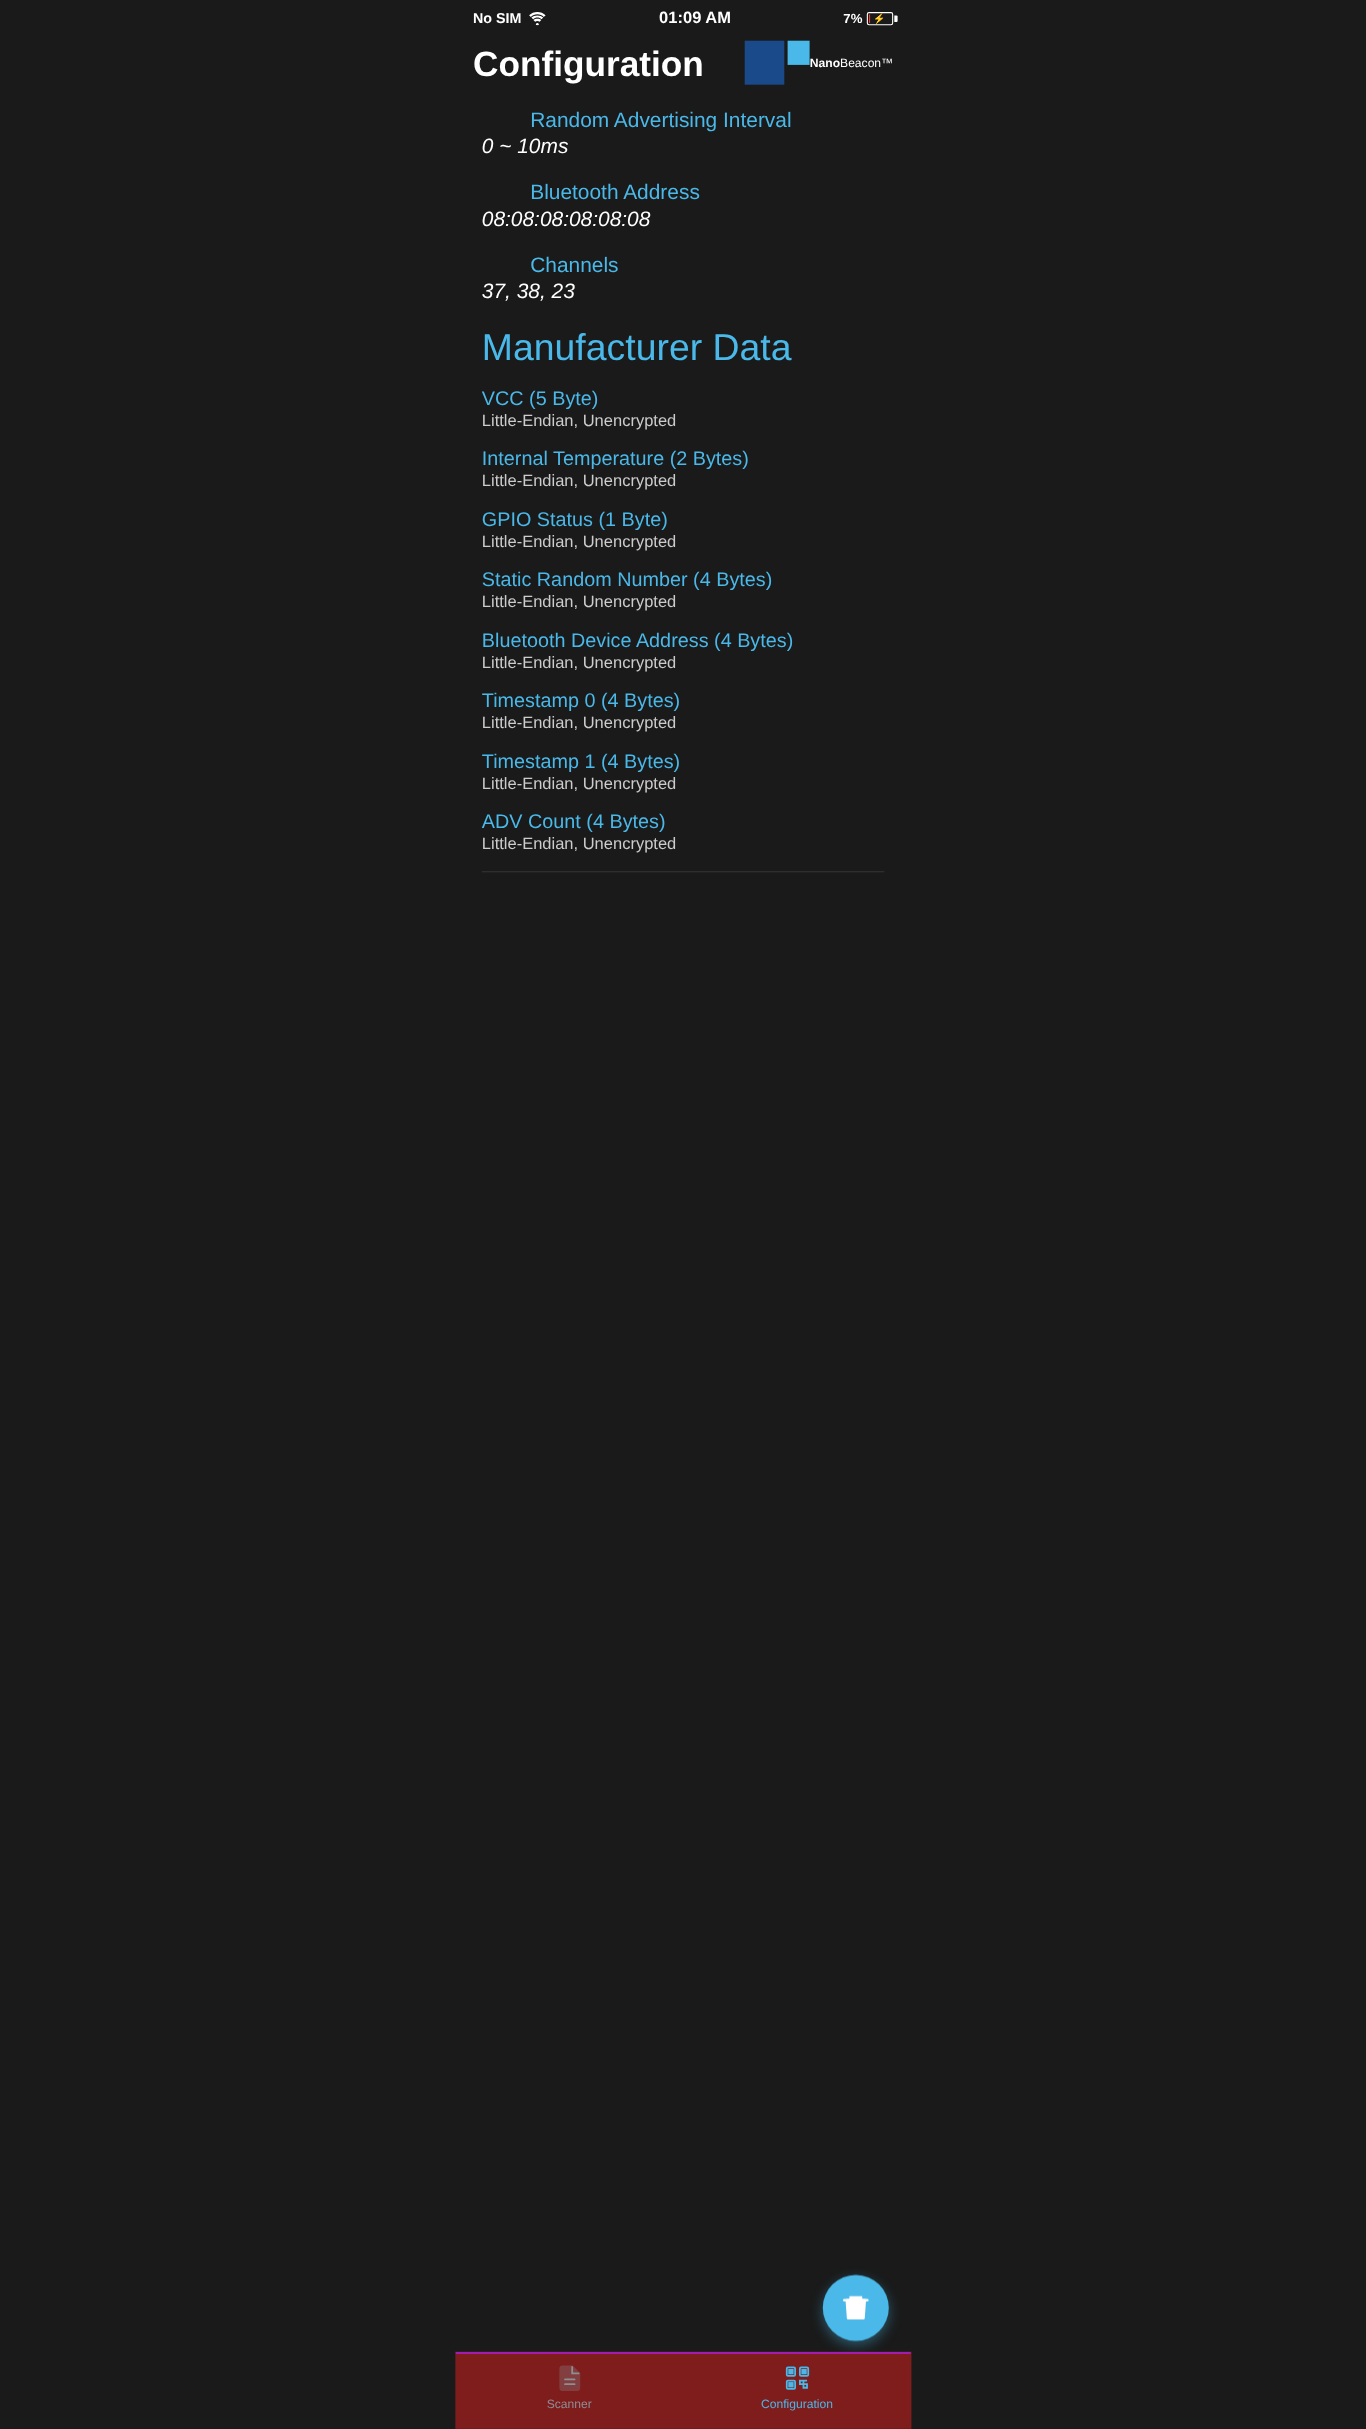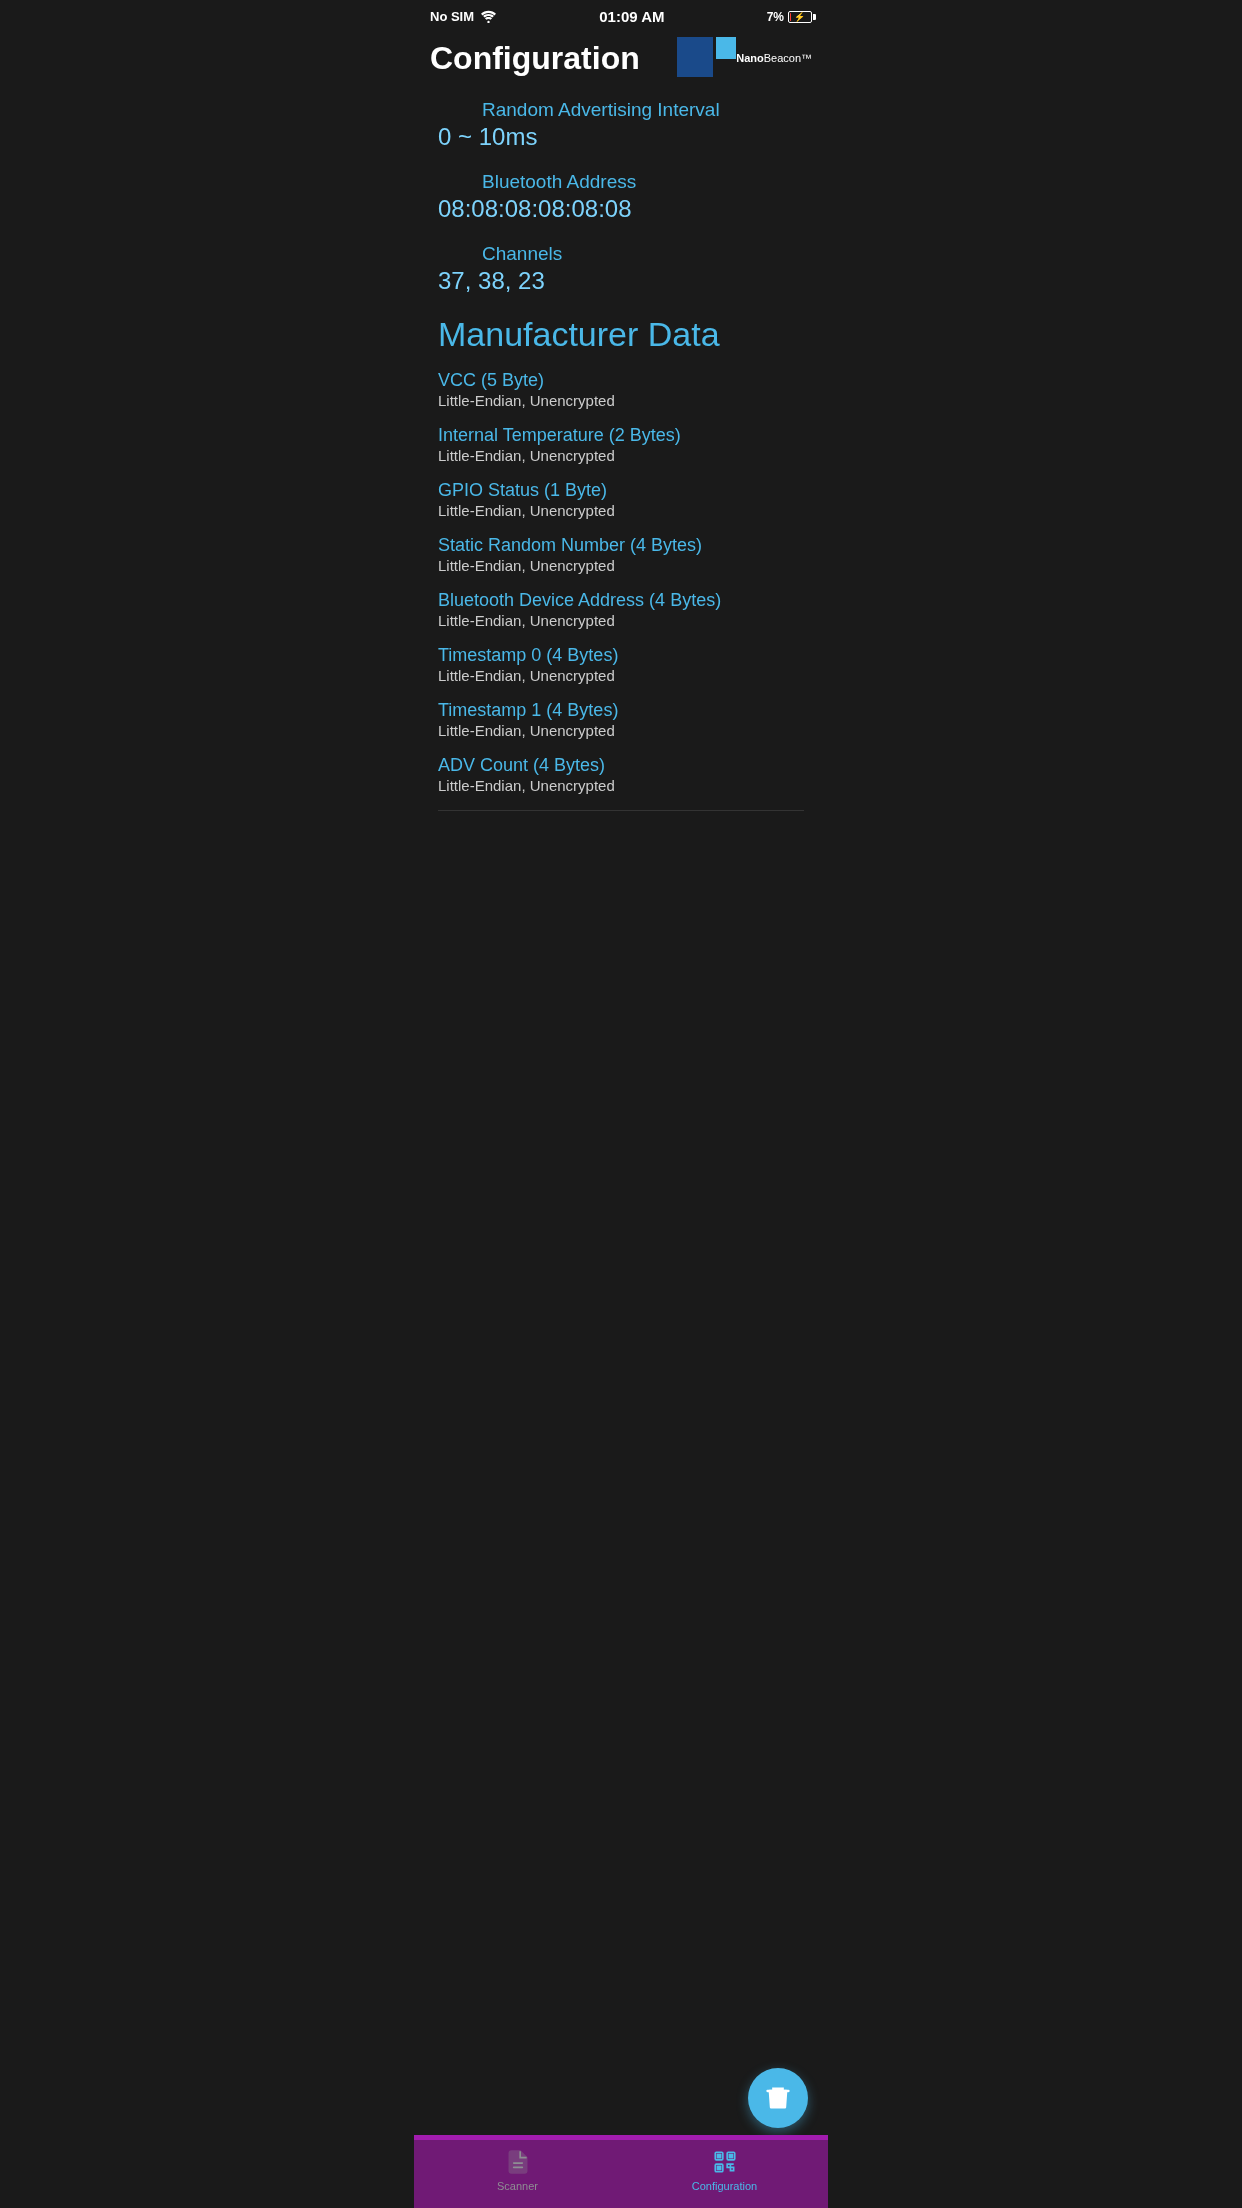--- a/index.html
+++ b/index.html
@@ -154,23 +154,24 @@
 
     .config-label {
       color: #4ab8e8;
       font-size: 19px;
       font-weight: 400;
       margin-bottom: 2px;
       margin-left: 44px;
     }
 
     .config-value {
-      color: #7dd3fc;
-      font-size: 24px;
+      color: #ffffff;
+      font-size: 19px;
       font-weight: 300;
+      font-style: italic;
     }
 
     
     .manufacturer-section {
       margin-top: 8px;
     }
 
     .manufacturer-title {
       color: #4ab8e8;
       font-size: 34px;
@@ -224,22 +225,22 @@
       margin: 8px 0;
     }
 
     
     .tab-bar {
       position: fixed;
       bottom: 0;
       left: 50%;
       transform: translateX(-50%);
       width: 414px;
-      background: #701a75;
-      border-top: 5px solid #a21caf;
+      background: #7f1d1d;
+      border-top: 2px solid #a21caf;
       display: flex;
       justify-content: center;
       align-items: center;
       padding: 8px 0 16px;
     }
 
     .tab-item {
       display: flex;
       flex-direction: column;
       align-items: center;

